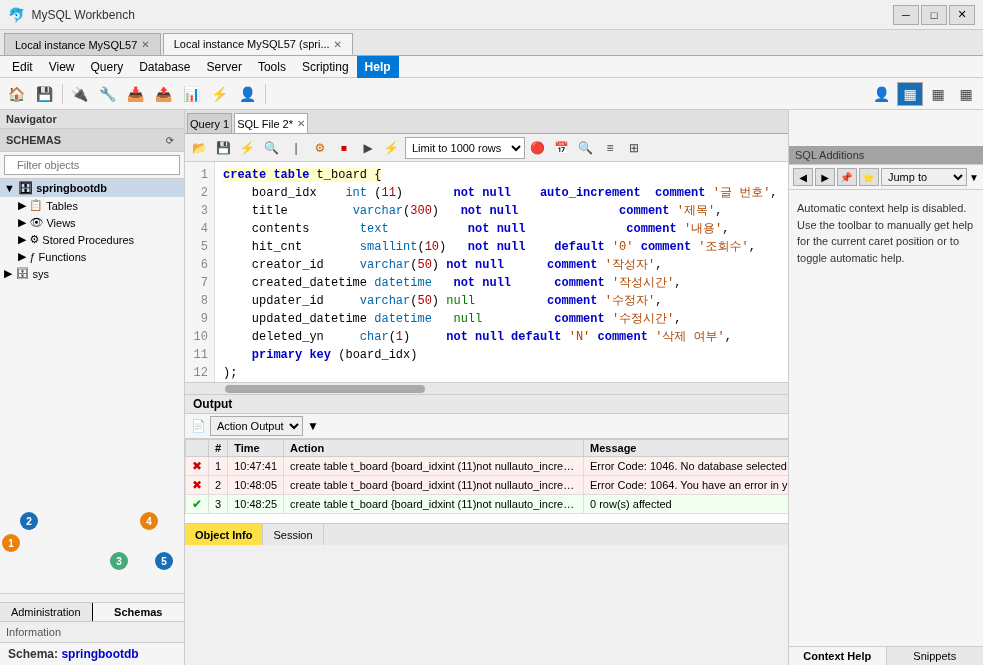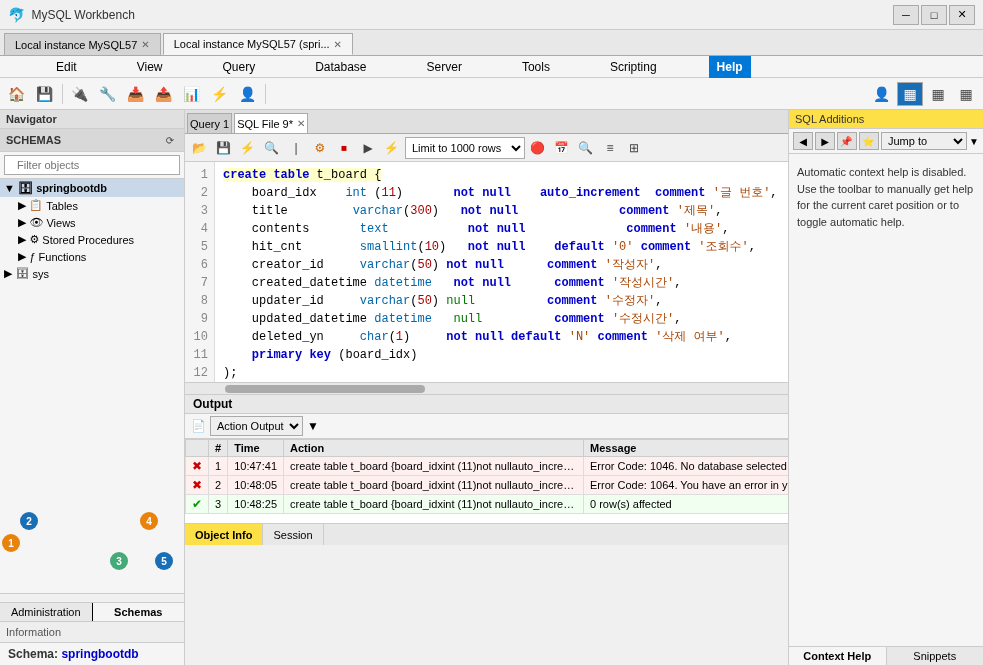--- a/index.html
+++ b/index.html
@@ -55,21 +55,20 @@
       border-bottom: 1px solid #ccc;
       padding: 0 4px;
     }
     .menu-item {
       padding: 2px 8px;
       font-size: 12px;
       cursor: pointer;
       height: 22px;
       display: flex;
       align-items: center;
-      margin-left: 44px;
     }
     .menu-item.active { background: #0078d7; color: white; font-weight: bold; }
 
     
     .toolbar {
       background: #f5f5f5;
       height: 32px;
       display: flex;
       align-items: center;
       padding: 0 4px;
@@ -256,28 +255,29 @@
     
     .sql-additions {
       width: 195px;
       min-width: 195px;
       background: #f5f5f5;
       border-left: 1px solid #ccc;
       display: flex;
       flex-direction: column;
     }
     .sql-additions-header {
-      background: #fde047;
+      background: #a3a3a3;
       padding: 3px 6px;
       font-size: 11px;
       color: #333;
       border-bottom: 1px solid #ccc;
       display: flex;
       align-items: center;
       justify-content: space-between;
+      margin-top: 36px;
     }
     .sql-nav {
       display: flex;
       align-items: center;
       gap: 2px;
       padding: 3px 4px;
       border-bottom: 1px solid #ccc;
     }
     .sql-nav-btn {
       width: 20px; height: 18px; background: #e0e0e0; border: 1px solid #aaa;
@@ -509,21 +509,21 @@
     </div>
   </div>
 
   <div class="editor-center">
 
     <div class="query-tab-bar">
       <div class="query-tab">
         <span>Query 1</span>
       </div>
       <div class="query-tab active">
-        <span>SQL File 9*</span>
+        <span>SQL File 2*</span>
         <span class="query-tab-close">✕</span>
       </div>
     </div>
 
     <div class="editor-toolbar">
       <button class="ed-btn" title="Open">📂</button>
       <button class="ed-btn" title="Save">💾</button>
       <button class="ed-btn" title="Connect">⚡</button>
       <button class="ed-btn" title="Search">🔍</button>
       <button class="ed-btn" title="Separator">|</button>

